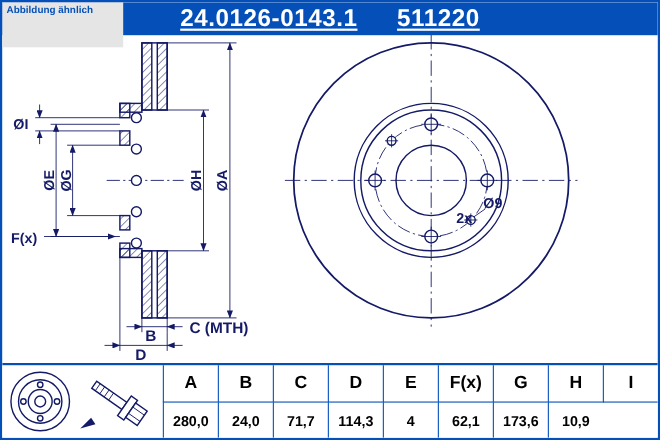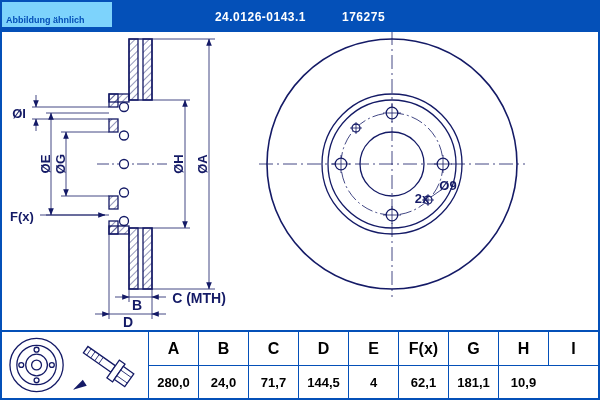--- a/index.html
+++ b/index.html
@@ -12,24 +12,24 @@
   .dt{stroke:var(--line);stroke-width:0.8;fill:none;}
   .af{fill:var(--line);}
   .hl{stroke:var(--line);stroke-width:0.9;}
   .labels span{position:absolute;transform:translate(-50%,-50%);font-weight:bold;
         font-size:13px;color:var(--line);white-space:nowrap;z-index:3;}
   .labels span.rot{transform:translate(-50%,-50%) rotate(-90deg);}
   .labels span.big{font-size:14px;}
   .labels span.sm{font-size:13px;}
   .header{position:absolute;left:0;top:0;right:0;height:30px;background:var(--accent);
         display:flex;align-items:center;justify-content:center;gap:36px;color:#fff;
-        font-weight:bold;font-size:12px;letter-spacing:.5px;z-index:4;}
-  .note{position:absolute;left:0;top:0;width:110px;height:25px;background:#7dd3fc;
+        font-weight:bold;font-size:22px;letter-spacing:.5px;z-index:4;text-decoration:underline;}
+  .note{position:absolute;left:0;top:0;width:110px;height:41px;background:#e5e5e5;
         color:var(--accent);font-size:9px;font-weight:bold;line-height:1.35;
-        padding:12px 4px;box-sizing:border-box;z-index:5;}
+        padding:1px 4px;box-sizing:border-box;z-index:5;}
   .table{position:absolute;left:0;right:0;bottom:0;height:66px;background:#fff;
         border-top:2px solid var(--accent);display:grid;
         grid-template-columns:146px repeat(9,1fr);grid-template-rows:34px 32px;z-index:4;}
   .cell{border-left:1.5px solid var(--accent);display:flex;align-items:center;
         justify-content:center;font-weight:bold;color:#000;}
   .cell.letter{font-size:16px;border-bottom:1.5px solid var(--accent);}
   .cell.value{font-size:13px;}
   .iconcell{grid-row:1/3;border-left:none;display:flex;align-items:center;
         justify-content:flex-start;gap:4px;padding-left:4px;}
 </style>
@@ -149,21 +149,21 @@
     <span style="left:20px;top:214px">F(x)</span>
     <span class="big" style="left:135px;top:303px">B</span>
     <span class="big" style="left:197px;top:296px">C (MTH)</span>
     <span class="big" style="left:126px;top:320px">D</span>
     <span class="sm" style="left:446px;top:183px">Ø9</span>
     <span class="sm" style="left:420px;top:196px">2x</span>
   </div>
 
   <div class="header">
     <span>24.0126-0143.1</span>
-    <span>176275</span>
+    <span>511220</span>
   </div>
 
   <div class="note">
     <div>Abbildung ähnlich</div>
   </div>
 
   <div class="table">
     <div class="cell iconcell">
       <svg width="62" height="62" viewBox="0 0 62 62">
         <circle cx="31" cy="31" r="27" fill="none" class="st"></circle>
@@ -197,20 +197,20 @@
     <div class="cell letter">D</div>
     <div class="cell letter">E</div>
     <div class="cell letter">F(x)</div>
     <div class="cell letter">G</div>
     <div class="cell letter">H</div>
     <div class="cell letter">I</div>
 
     <div class="cell value">280,0</div>
     <div class="cell value">24,0</div>
     <div class="cell value">71,7</div>
-    <div class="cell value">144,5</div>
+    <div class="cell value">114,3</div>
     <div class="cell value">4</div>
     <div class="cell value">62,1</div>
-    <div class="cell value">181,1</div>
+    <div class="cell value">173,6</div>
     <div class="cell value">10,9</div>
   </div>
 
 </div>
 
 </body></html>

